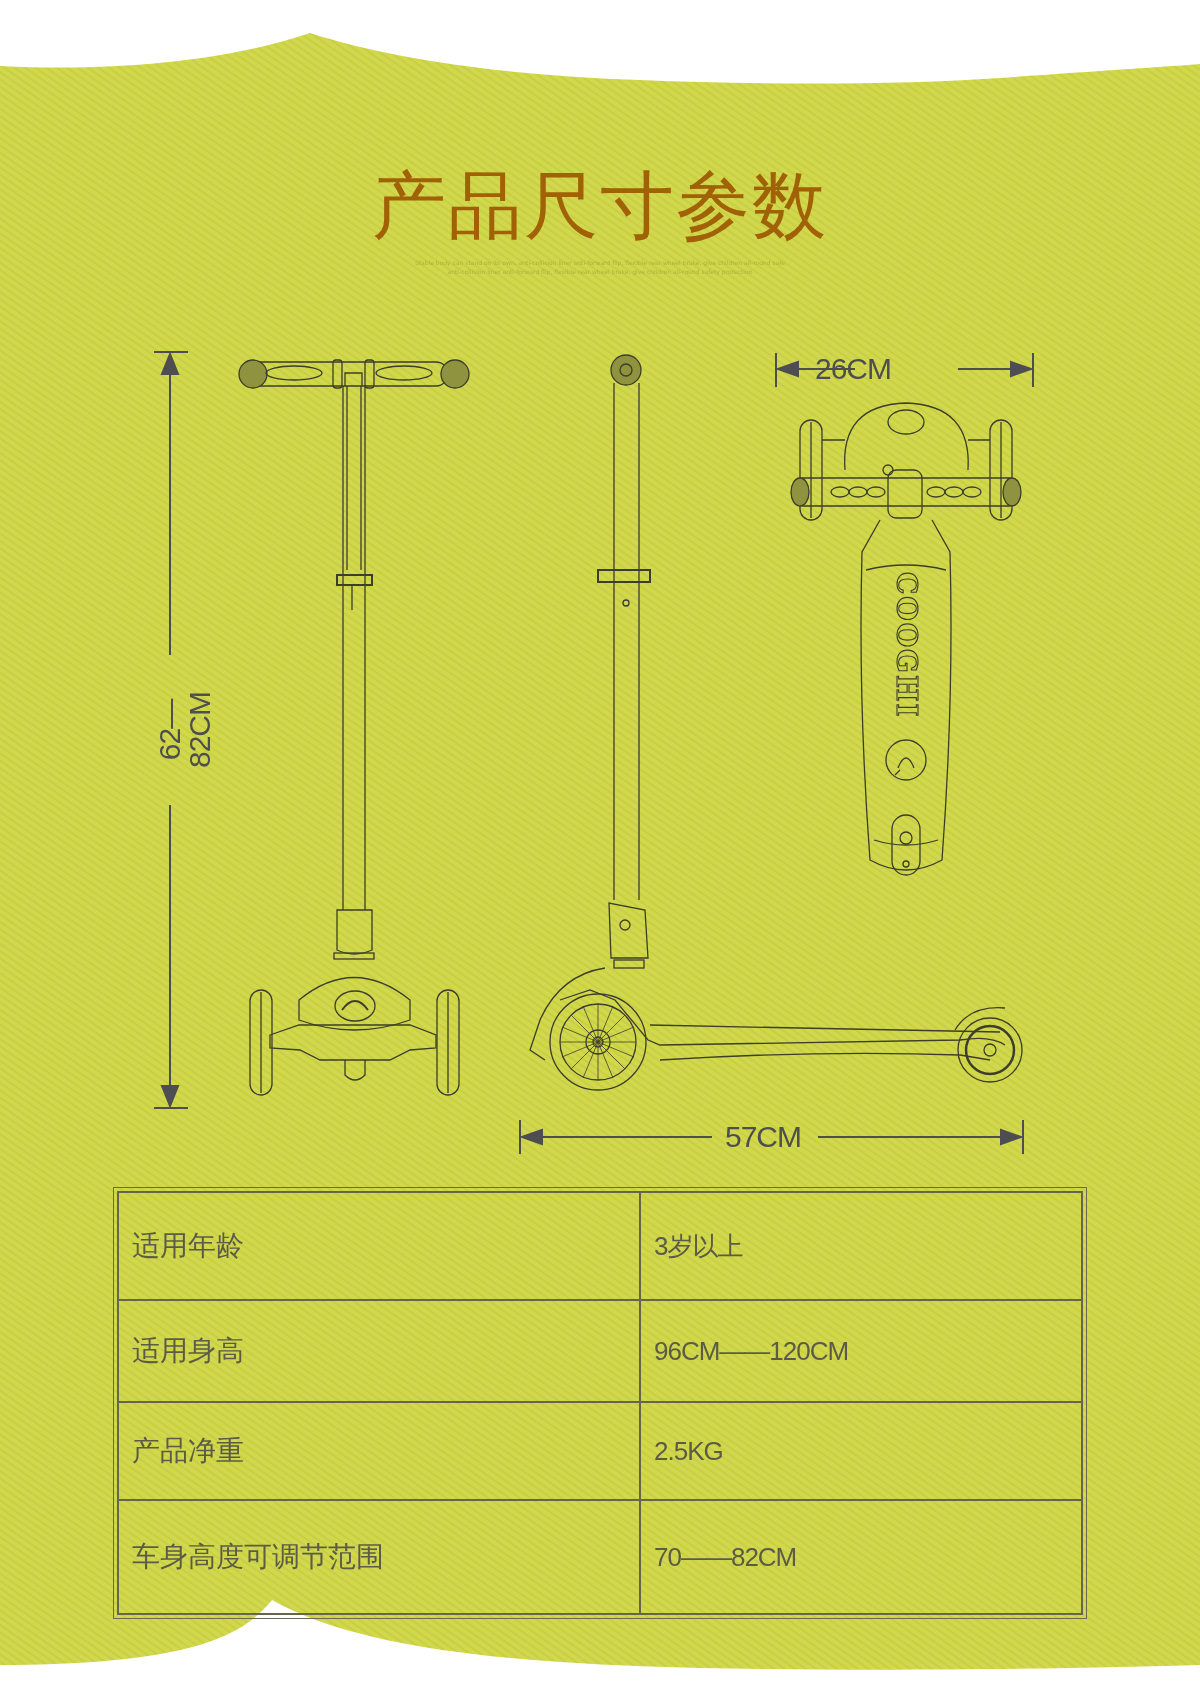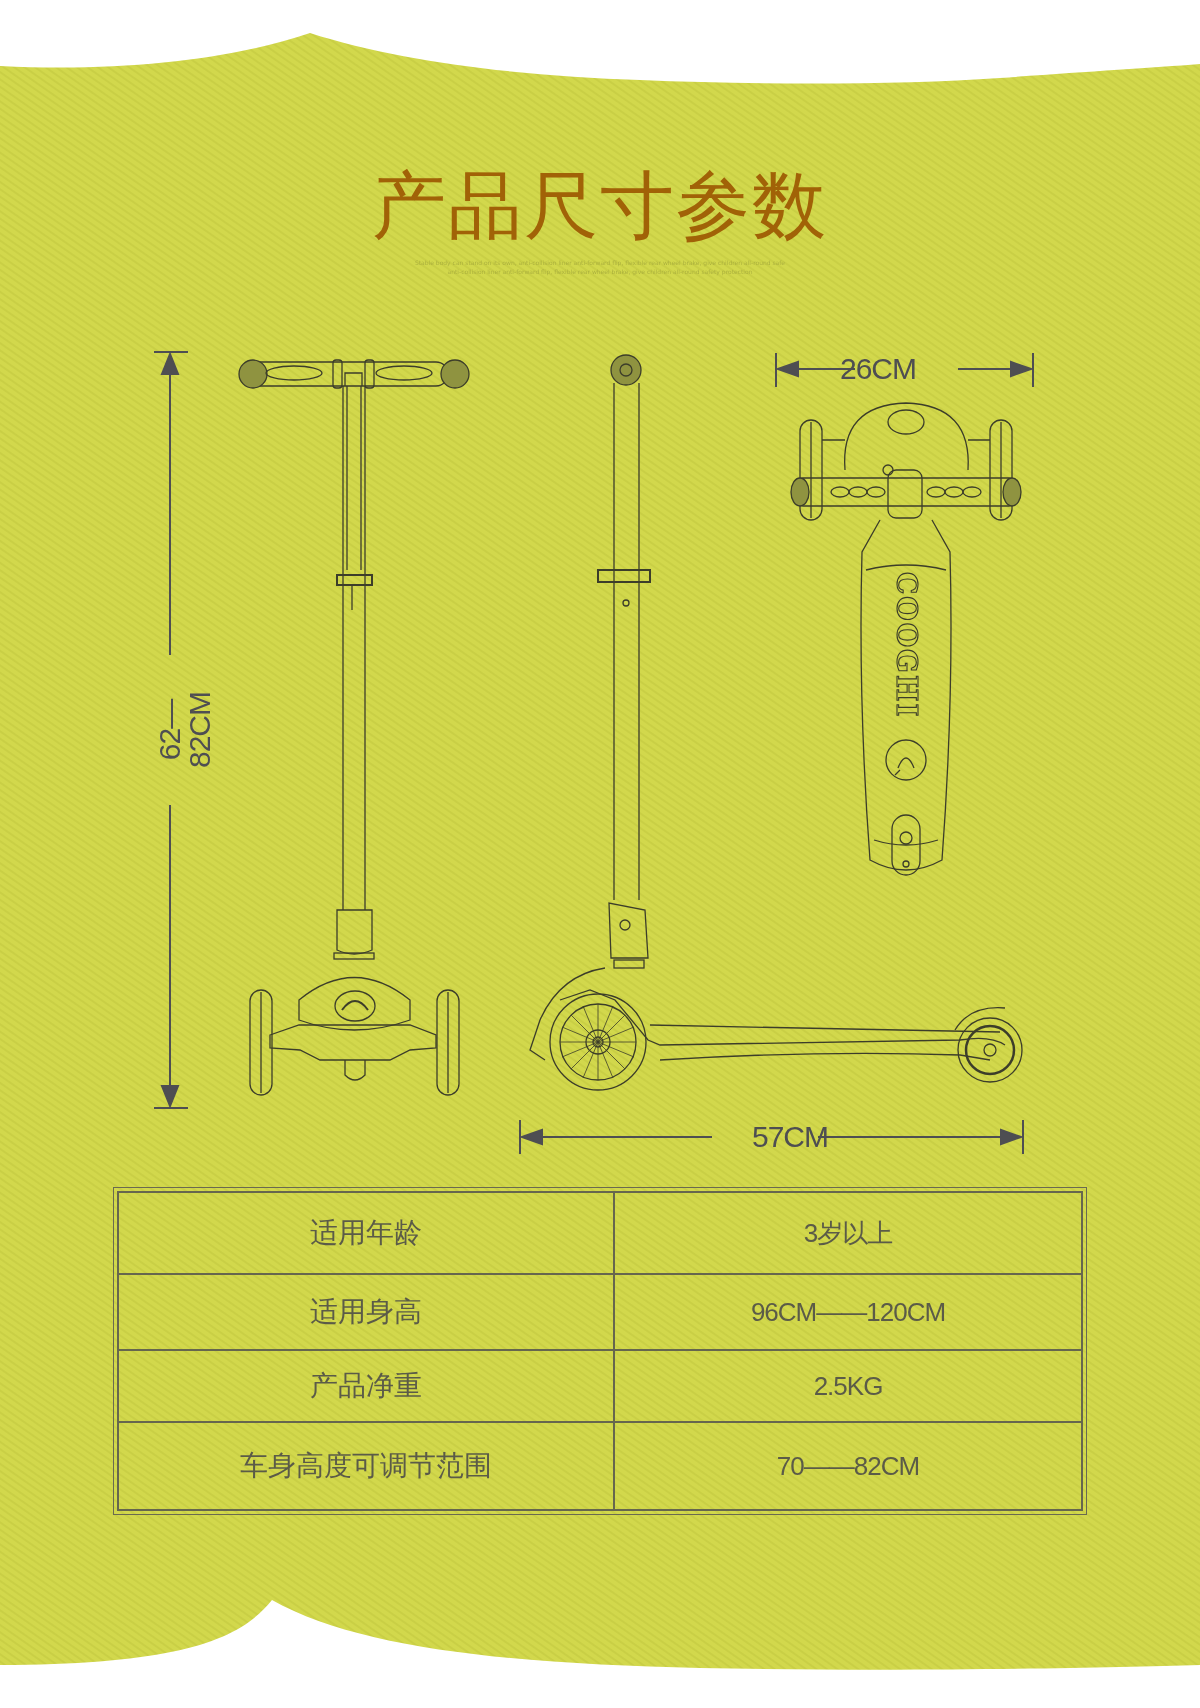--- a/index.html
+++ b/index.html
@@ -8,22 +8,22 @@
   #bg { position: absolute; left: 0; top: 0; width: 1200px; height: 1708px; }
   .title { position: absolute; left: 0; width: 1200px; top: 168px; text-align: center;
            font-size: 74px; letter-spacing: 2px; color: #a16207; font-weight: normal; line-height: 1; }
   .subtitle { position: absolute; left: 340px; width: 520px; top: 258px; text-align: center;
               font-size: 6px; line-height: 9px; color: #a8ad3c; opacity: .9; }
   .dim-label { position: absolute; color: #4e4e52; font-size: 30px; line-height: 1;
                font-family: "Liberation Sans", sans-serif; letter-spacing: -1px; }
   #drawing { position: absolute; left: 0; top: 0; width: 1200px; height: 1708px; pointer-events: none; }
   .spec-table { position: absolute; left: 117px; top: 1191px; width: 966px; height: 314px;
                 border-collapse: collapse; outline: 1px solid #6a6a50; outline-offset: 3px; }
-  .spec-table td { border: 2px solid #66664e; text-align: center; color: #5b5b48;
-                   font-size: 28px; padding: 0; font-family: "DejaVu Sans", sans-serif; }
+  .spec-table td { border: 2px solid #66664e; color: #5b5b48;
+                   font-size: 28px; padding: 13px; font-family: "DejaVu Sans", sans-serif; }
   .spec-table td.val { font-family: "Liberation Sans", sans-serif; font-size: 26px; letter-spacing: -1px; }
   .spec-table tr:nth-child(1) td { height: 80px; }
   .spec-table tr:nth-child(2) td { height: 74px; margin-left: 16px; }
   .spec-table tr:nth-child(3) td { height: 70px; margin-left: 36px; }
   .spec-table tr:nth-child(4) td { height: 86px; margin-top: 19px; }
   .spec-table td.key { width: 494px; }
 </style>
 </head>
 <body>
 
@@ -176,22 +176,22 @@
     <circle cx="906" cy="760" r="20"></circle>
     <path d="M898,768 Q906,748 914,768 M900,770 L895,775"></path>
   </g>
 
   <text x="0" y="0" transform="translate(897,572) rotate(90)" fill="none" stroke="#3c3d2a" stroke-width="1.1" font-family="DejaVu Serif, serif" font-size="28" font-weight="bold" letter-spacing="2">COOGHI</text>
 </svg>
 
 <div class="dim-label" style="left:126px; top:715px; transform: rotate(-90deg); transform-origin: 44px 15px; width: 88px; text-align:center;">
   <span>62—82CM</span>
 </div>
-<div class="dim-label" style="left:840px; top:354px;">26CM</div>
-<div class="dim-label" style="left:752px; top:1122px;">57CM</div>
+<div class="dim-label" style="left:815px; top:354px;">26CM</div>
+<div class="dim-label" style="left:725px; top:1122px;">57CM</div>
 
 <table class="spec-table">
   <tbody>
     <tr>
       <td class="key">适用年龄</td>
       <td class="val">3岁以上</td>
     </tr>
     <tr>
       <td class="key">适用身高</td>
       <td class="val">96CM——120CM</td>

